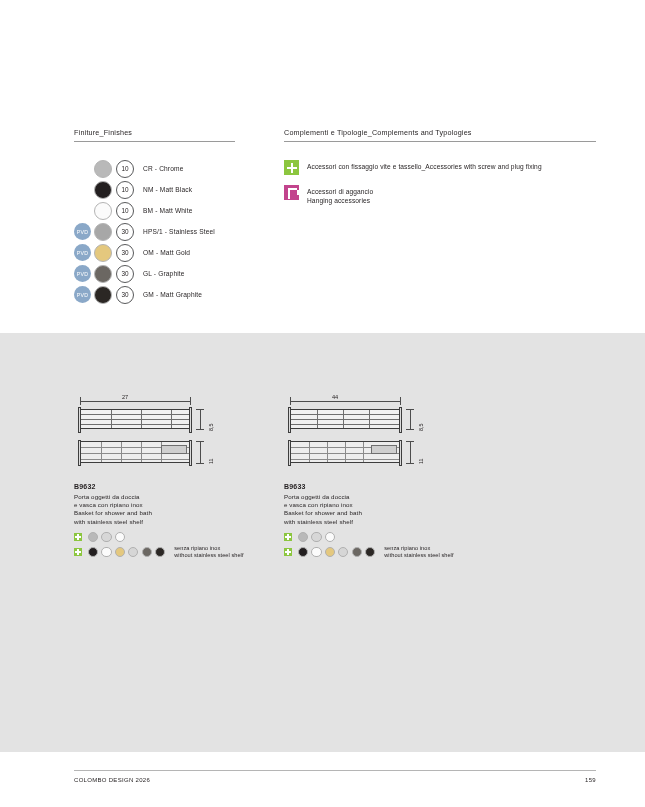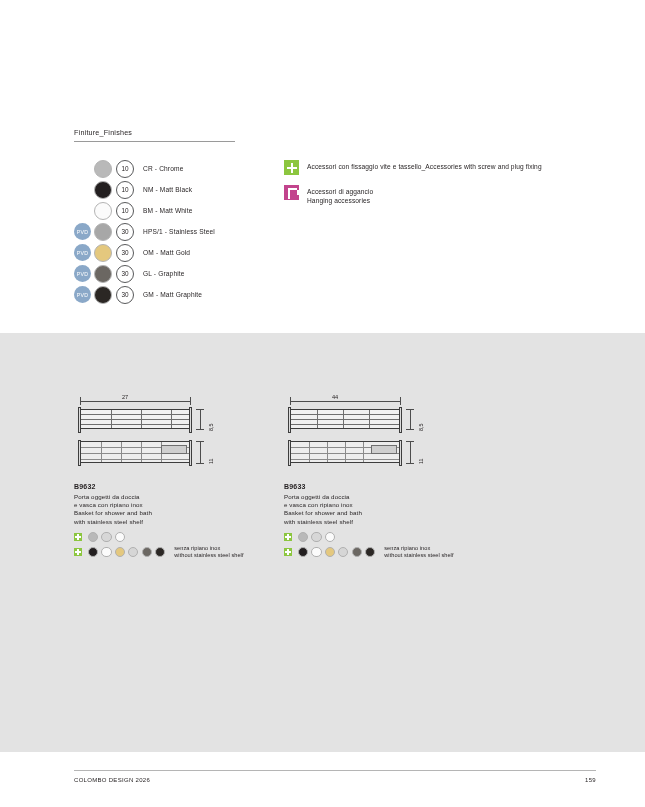--- a/index.html
+++ b/index.html
@@ -360,20 +360,21 @@
     font-size: 6px;
     letter-spacing: .3px;
     color: #231f20;
   }
 </style>
 </head>
 <body>
 
 <div class="headings">
   <div class="col-head left">Finiture_Finishes</div>
+  <div class="col-head right">Complementi e Tipologie_Complements and Typologies</div>
 </div>
 
 <div class="finishes">
 
   <div class="fin-row">
     <div class="pvd-spacer"></div>
     <div class="swatch" style="background:#b9b9b9"></div>
     <div class="yrs">10</div>
     <div class="fin-label">CR - Chrome</div>
   </div>

